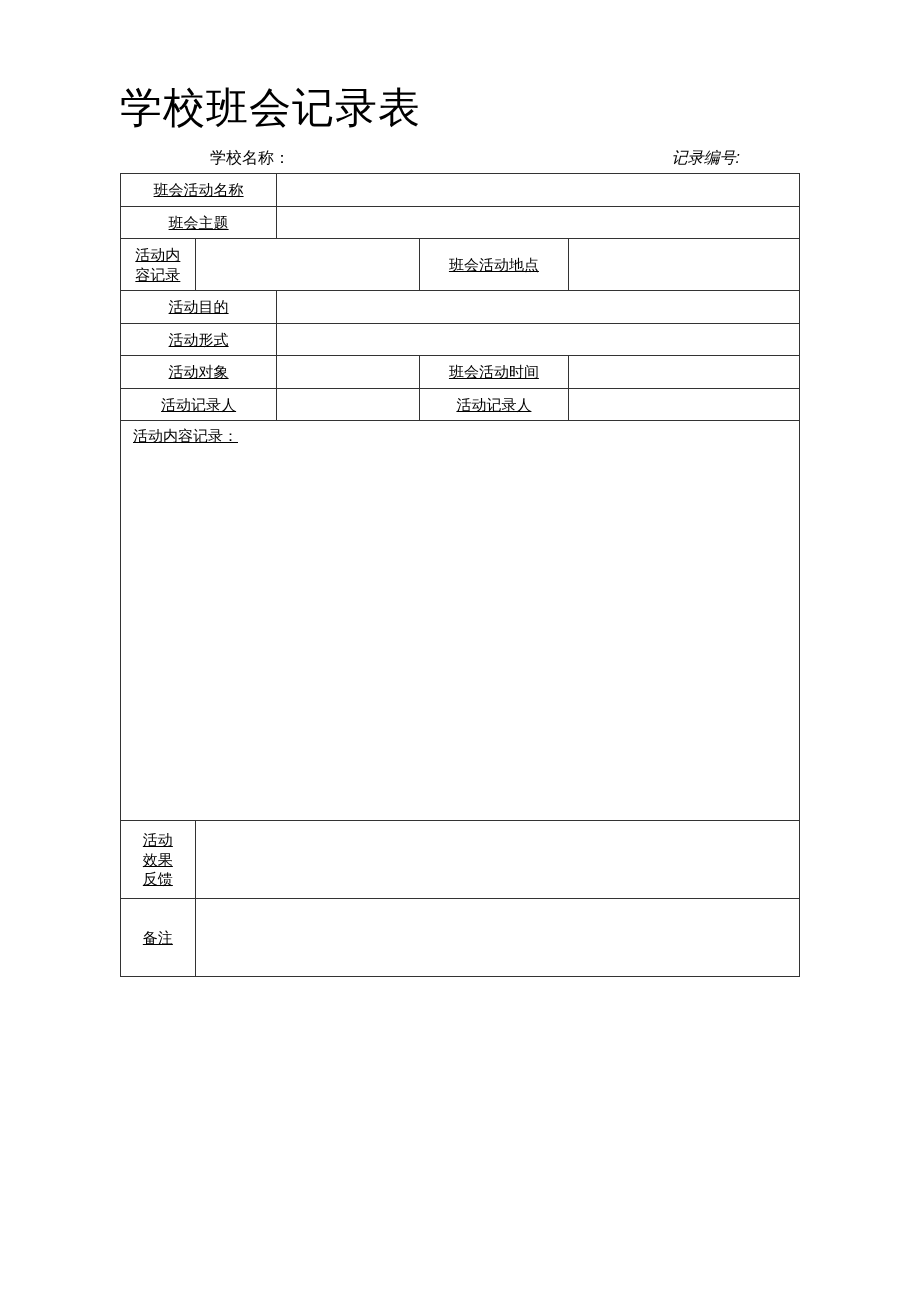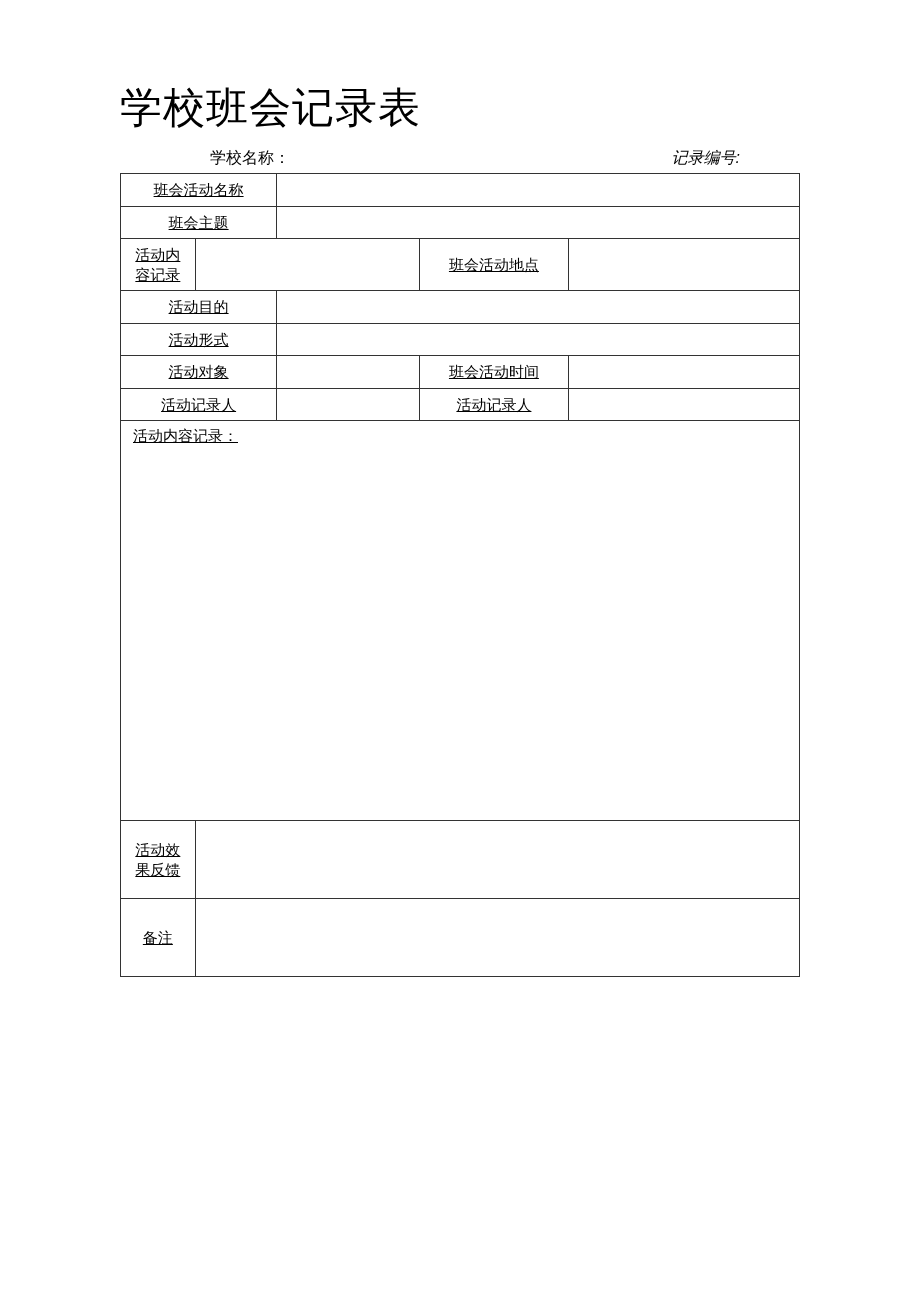--- a/index.html
+++ b/index.html
@@ -63,21 +63,21 @@
     vertical-align: top;
     padding: 6px 12px;
     font-size: 15px;
   }
   td.tall {
     height: 78px;
   }
   td.tall-lbl {
     height: 78px;
     line-height: 1.3;
-    padding: 6px 10px;
+    padding: 6px 18px;
   }
 </style>
 </head>
 <body>
 
 <div class="page">
   <h1 class="title">学校班会记录表</h1>
 
   <div class="meta-row">
     <span class="meta-left">学校名称：</span>

